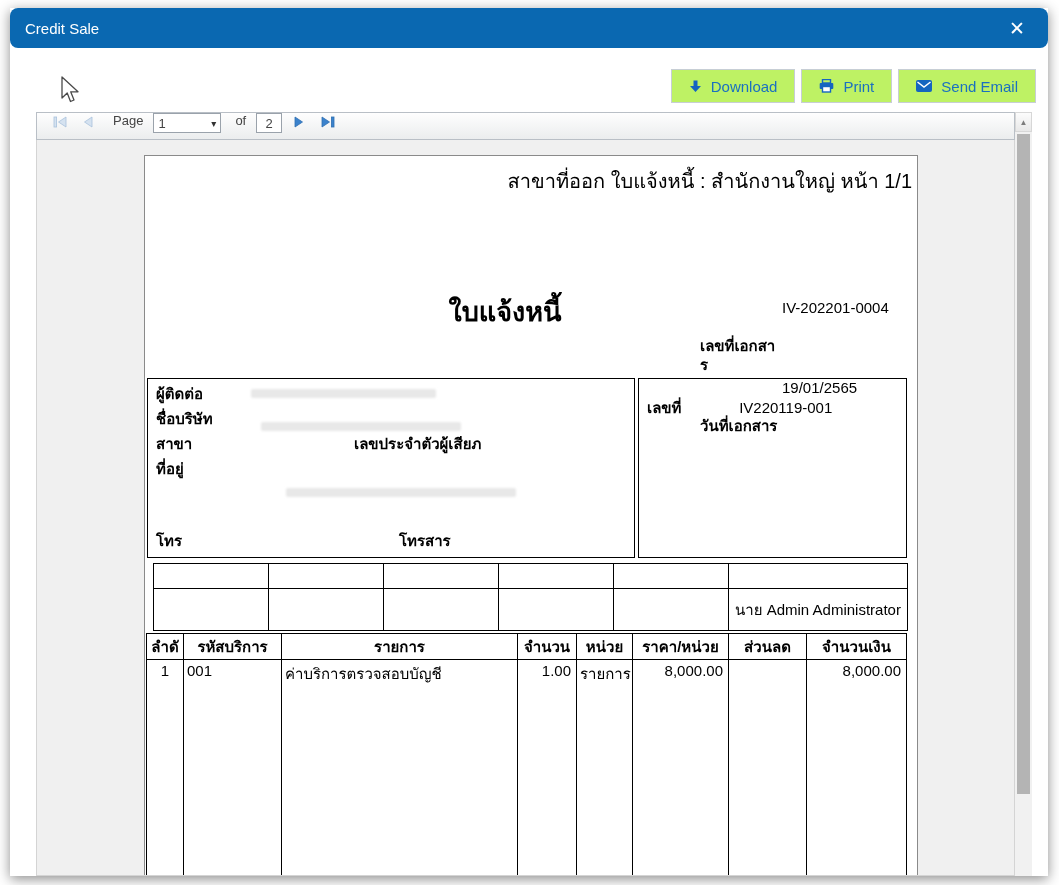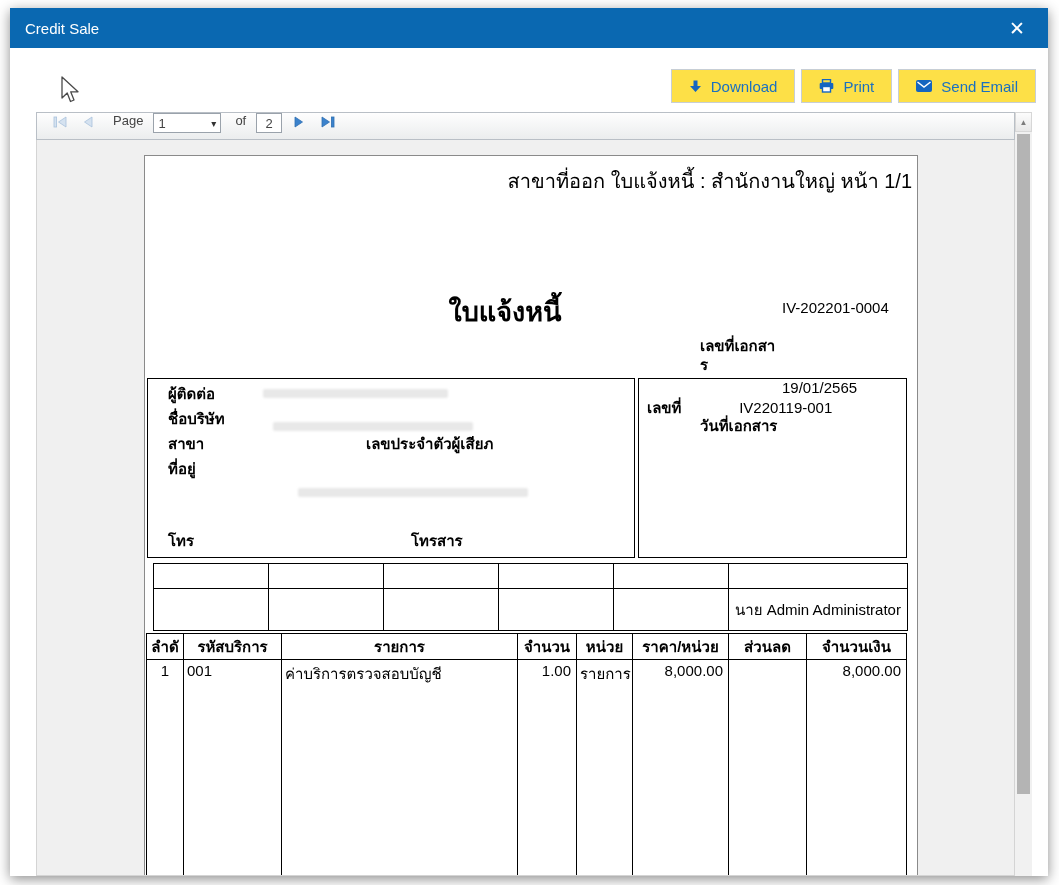--- a/index.html
+++ b/index.html
@@ -3,27 +3,27 @@
 <meta charset="utf-8">
 <style>
   * { margin:0; padding:0; box-sizing:border-box; }
   html,body { width:1059px; height:885px; background:#ffffff; overflow:hidden;
               font-family:"Liberation Sans", sans-serif; }
 
   
   .dialog { position:absolute; left:10px; top:8px; width:1038px; height:868px;
             background:#fff; box-shadow:0 3px 12px rgba(0,0,0,.45); }
   .titlebar { height:40px; background:#0a68b1; color:#fff; display:flex;
-              align-items:center; padding:0 15px; font-size:15px; }
+              align-items:center; padding:0 15px; font-size:15px;border-radius:8px; }
   .titlebar .close { margin-left:auto; font-size:19px; line-height:19px;
                      padding:2px 8px; cursor:pointer; font-weight:400; }
 
   
   .actions { position:absolute; top:61px; right:12px; display:flex; gap:6px; }
-  .btn { display:flex; align-items:center; gap:9px; height:31px; background:#fde047;
+  .btn { display:flex; align-items:center; gap:9px; height:31px; background:#bef264;
          border:1px solid #c7ced5; color:#1a70c0; font-size:15px; padding:16px 17px;
          cursor:pointer; }
   .btn svg { display:block; }
 
   
   .viewer { position:absolute; left:26px; top:104px; width:996px; height:764px; }
   .toolbar { position:absolute; left:0; top:0; width:979px; height:28px;
              background:linear-gradient(#fefefe,#ebedee); border:1px solid #b9bfc6;
              display:flex; align-items:flex-start; padding:0 12px; font-size:13px;
              color:#444; gap:6px; }
@@ -59,21 +59,21 @@
   .copy-box .l2 { font-weight:bold; font-size:20px; letter-spacing:.5px; }
   .doc-title { position:absolute; left:200px; top:134px; width:320px;
                text-align:center; font-weight:bold; font-size:27px; }
   .meta { position:absolute; left:555px; top:141px; width:218px; }
   .meta-row { display:flex; margin-bottom:3px; }
   .meta-row .ml { width:82px; font-weight:bold; word-break:break-all;
                   line-height:19px;margin-top:39px; }
   .meta-row .mv { line-height:19px; padding-top:1px; }
 
   .customer-box { position:absolute; left:2px; top:222px; width:488px; height:180px;
-                  border:1px solid #000; padding:2px 20px; }
+                  border:1px solid #000; padding:2px 8px; }
   .doc-box { position:absolute; left:493px; top:222px; width:269px; height:180px;
              border:1px solid #000; padding:16px 8px; }
   .ibrow { position:relative; line-height:25px; font-weight:bold; }
   .ibrow .inline2 { position:absolute; left:198px; top:0; font-weight:bold; }
   .ibrow .inline3 { position:absolute; left:243px; top:0; font-weight:bold; }
   .tel-row { margin-top:47px; }
   .redact { position:absolute; height:9px; background:#e8e8e8; filter:blur(1px);
             top:8px; border-radius:2px; }
   .doc-box .dlabel { display:inline-block; width:88px; font-weight:bold; }
 

